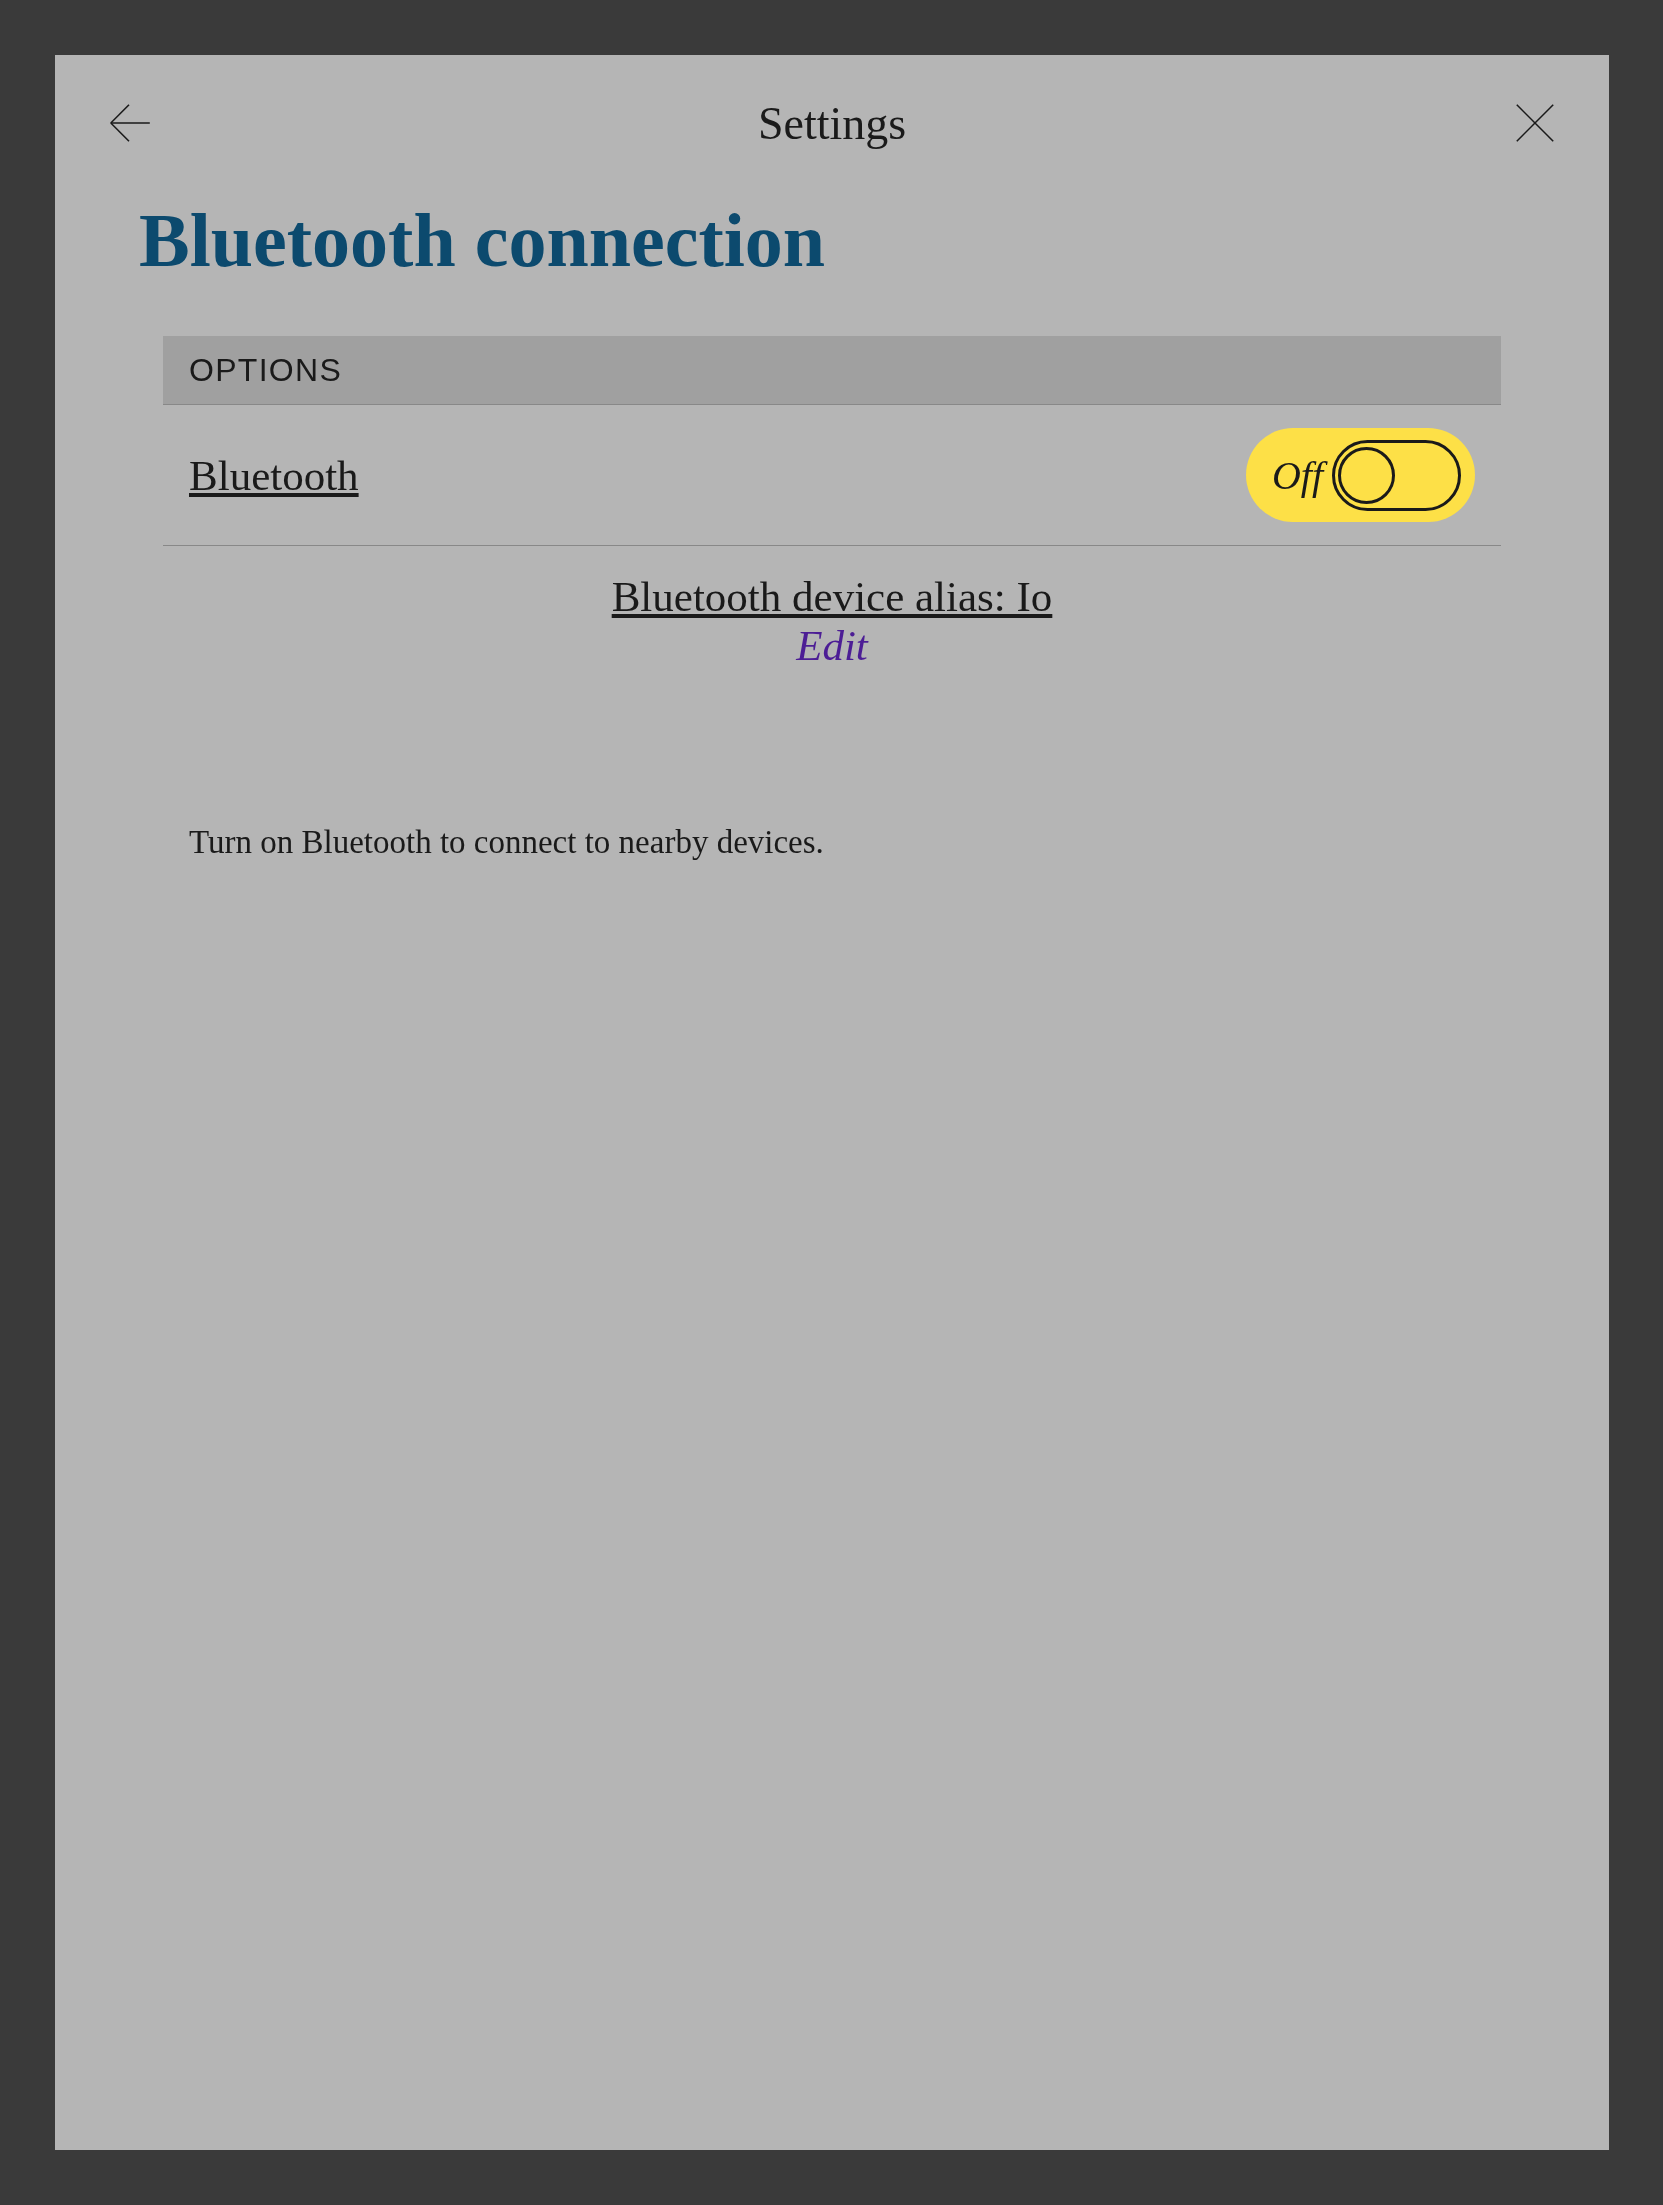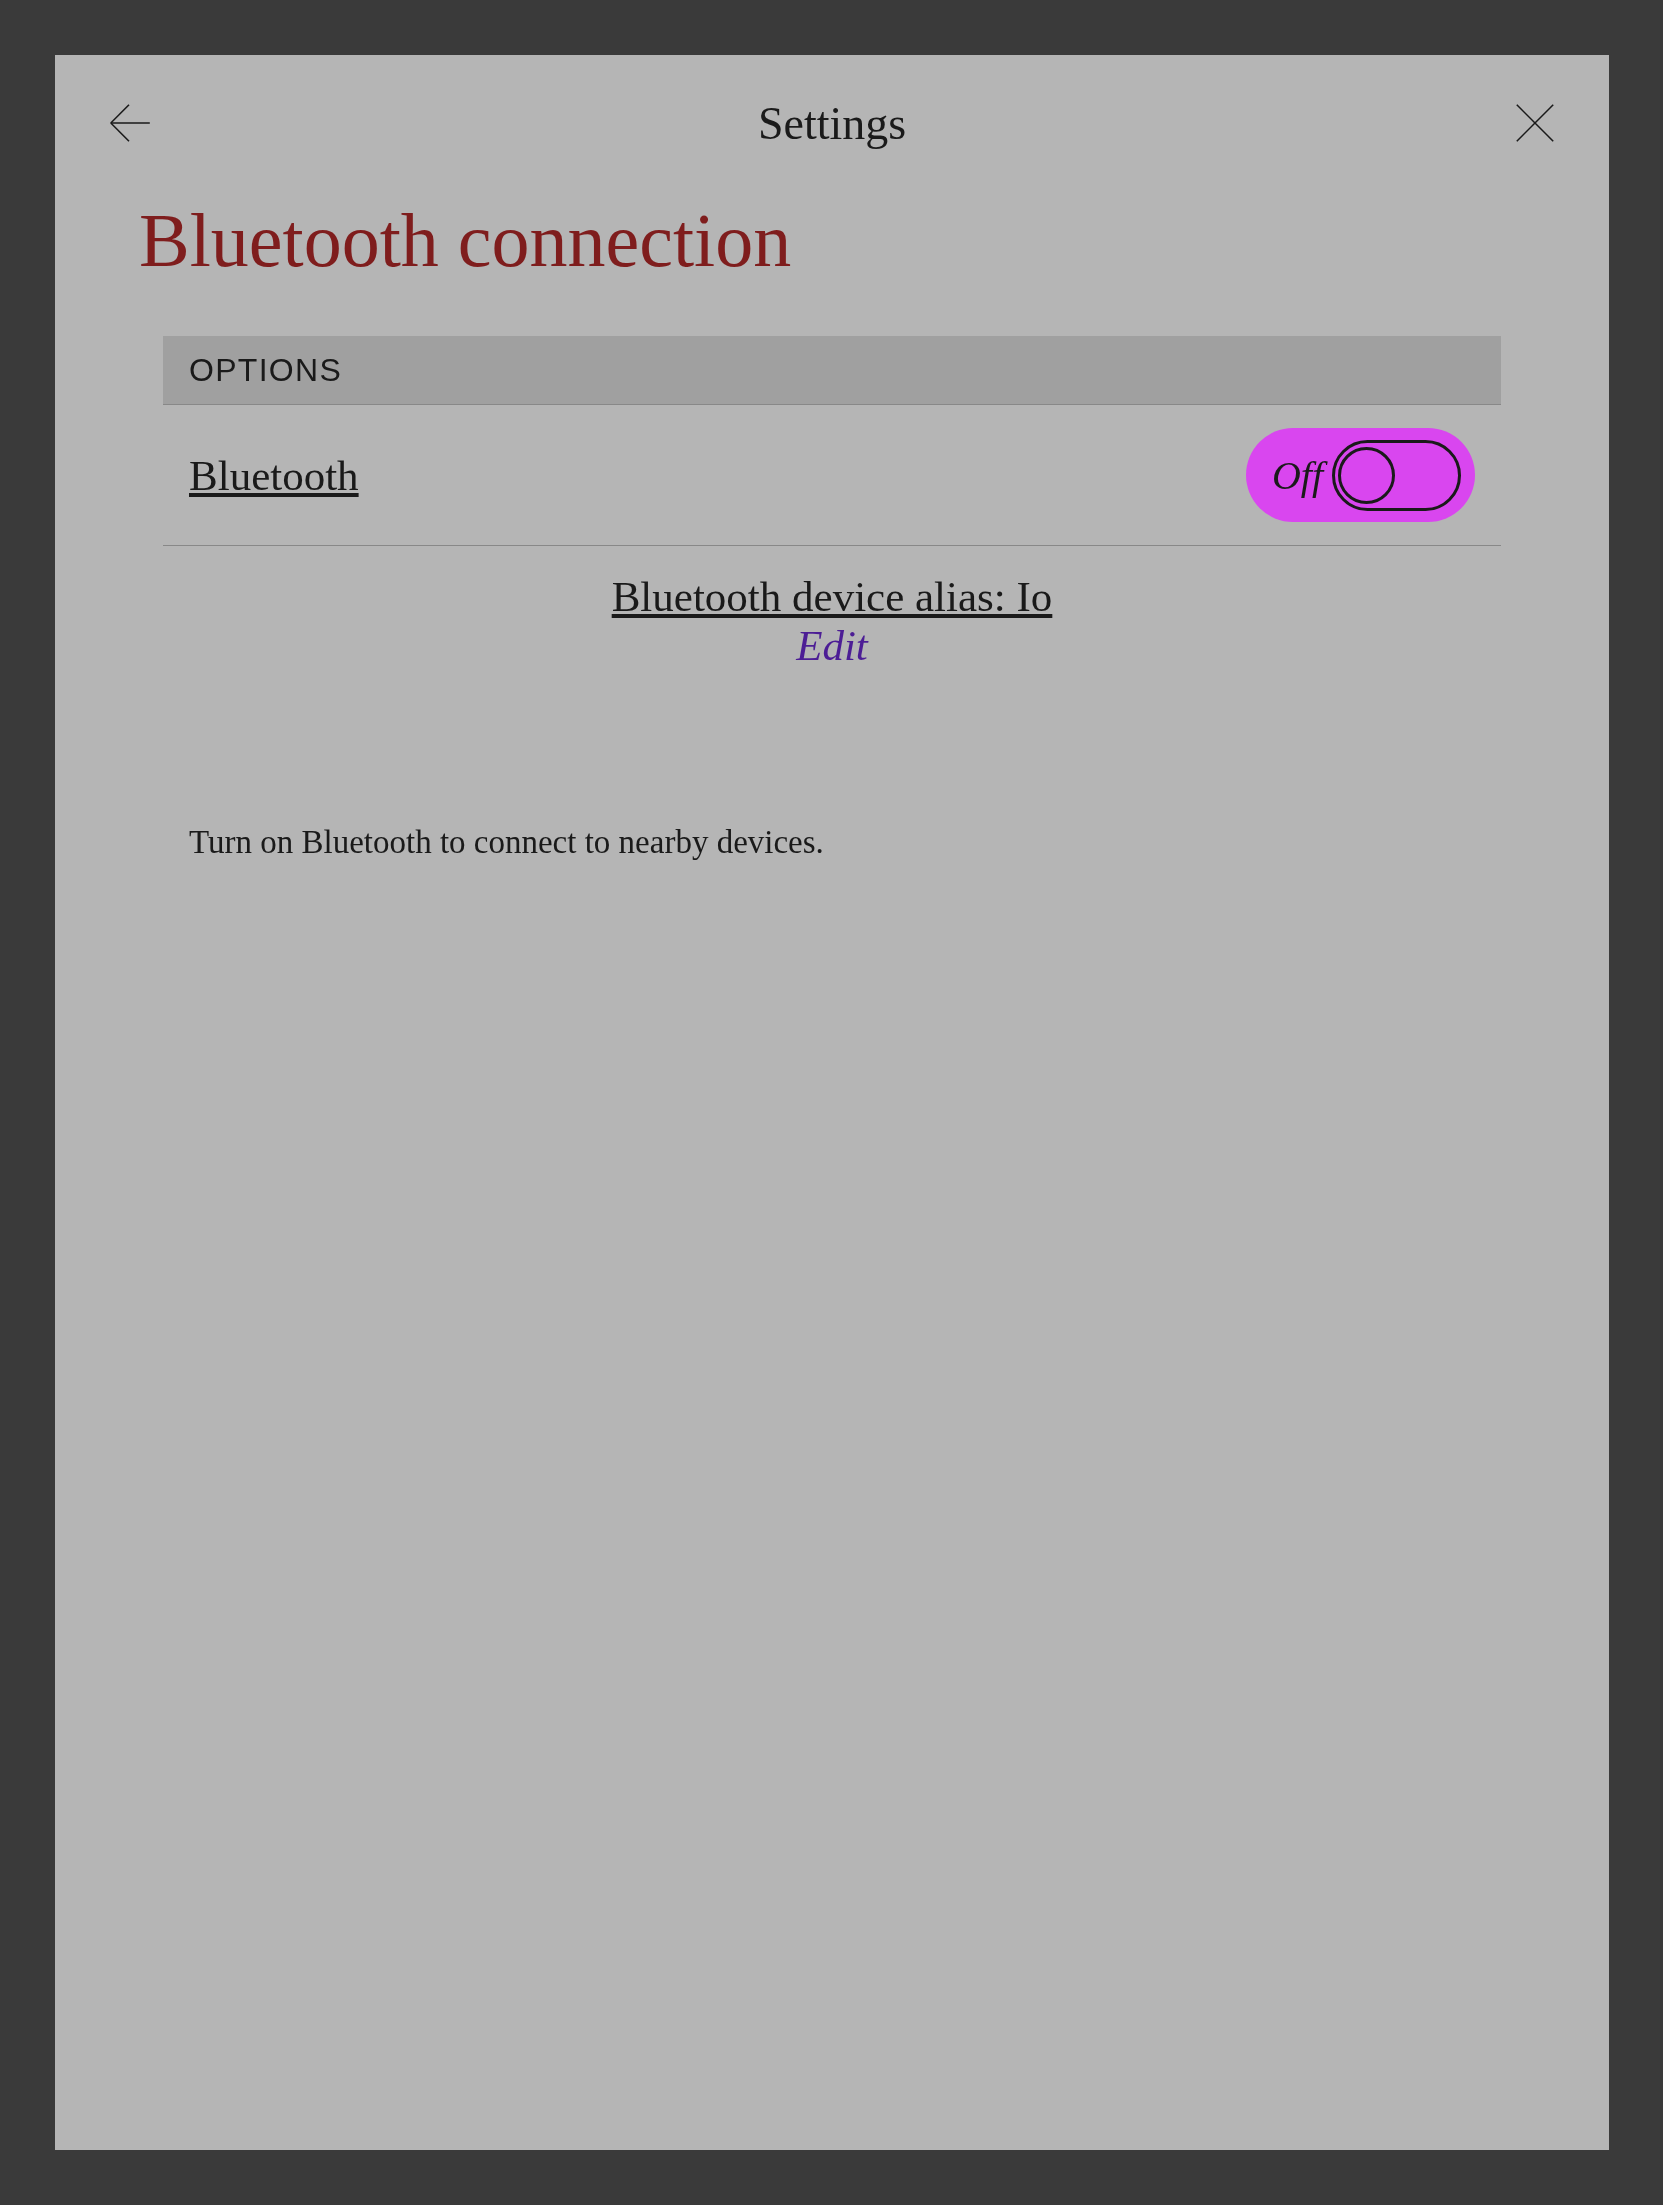--- a/index.html
+++ b/index.html
@@ -67,22 +67,22 @@
     .close-icon svg {
       width: 52px;
       height: 52px;
       stroke: #1a1a1a;
       stroke-width: 3;
       fill: none;
     }
     
     .page-title {
       font-size: 76px;
-      color: #7f1d1d;
-      font-weight: normal;
+      color: #0c4a6e;
+      font-weight: bold;
       padding: 19.3px 84px 52px 84px;
     }
     
     .content {
       padding: 0 108px;
     }
     
     .section-header {
       background-color: #a0a0a0;
       padding: 15.5px 26px;
@@ -110,21 +110,21 @@
       flex-direction: column;
     }
     
     .row-label {
       font-size: 43px;
       color: #1a1a1a;
       text-decoration: underline;
     }
     
     .toggle {
-      background-color: #d946ef;
+      background-color: #fde047;
       border-radius: 52px;
       padding: 11.6px 14px 11.6px 26px;
       display: flex;
       align-items: center;
       gap: 9px;
       cursor: pointer;
     }
     
     .toggle-label {
       font-size: 40px;

